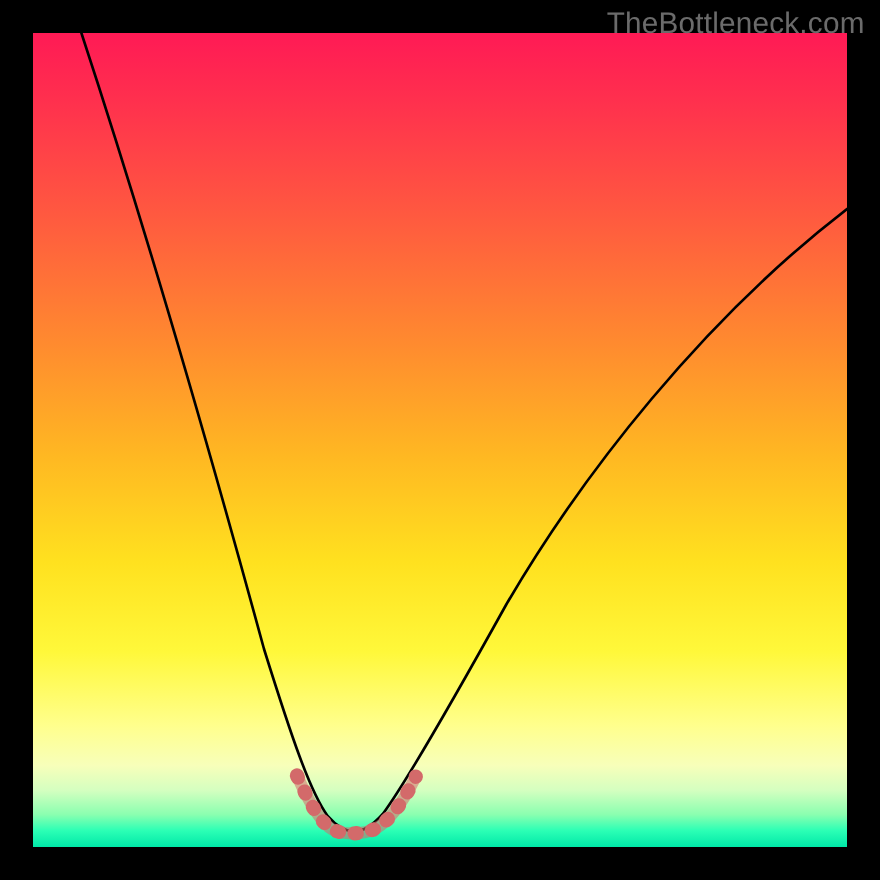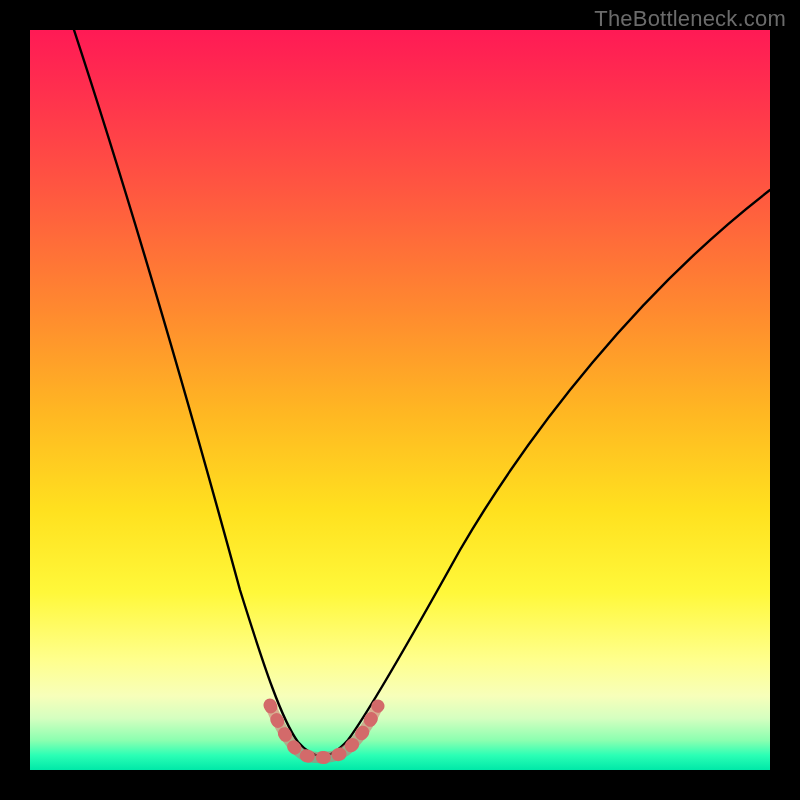--- a/index.html
+++ b/index.html
@@ -48,21 +48,21 @@
     left: 0;
     top: 0;
     width: 740px;
     height: 740px;
   }
   .watermark {
     position: absolute;
     top: 6px;
     right: 14px;
     color: #6b6b6b;
-    font-size: 22px;
+    font-size: 27px;
     letter-spacing: 0.2px;
     font-weight: 400;
   }
 </style>
 </head>
 <body>
 
 <div class="frame">
   <div class="plot-area">
     <svg class="curve" viewBox="0 0 740 740" preserveAspectRatio="none">

